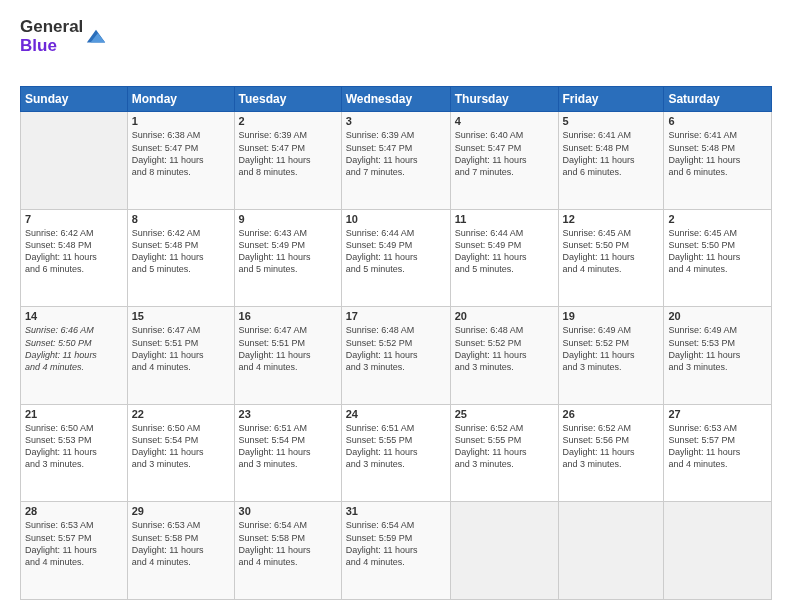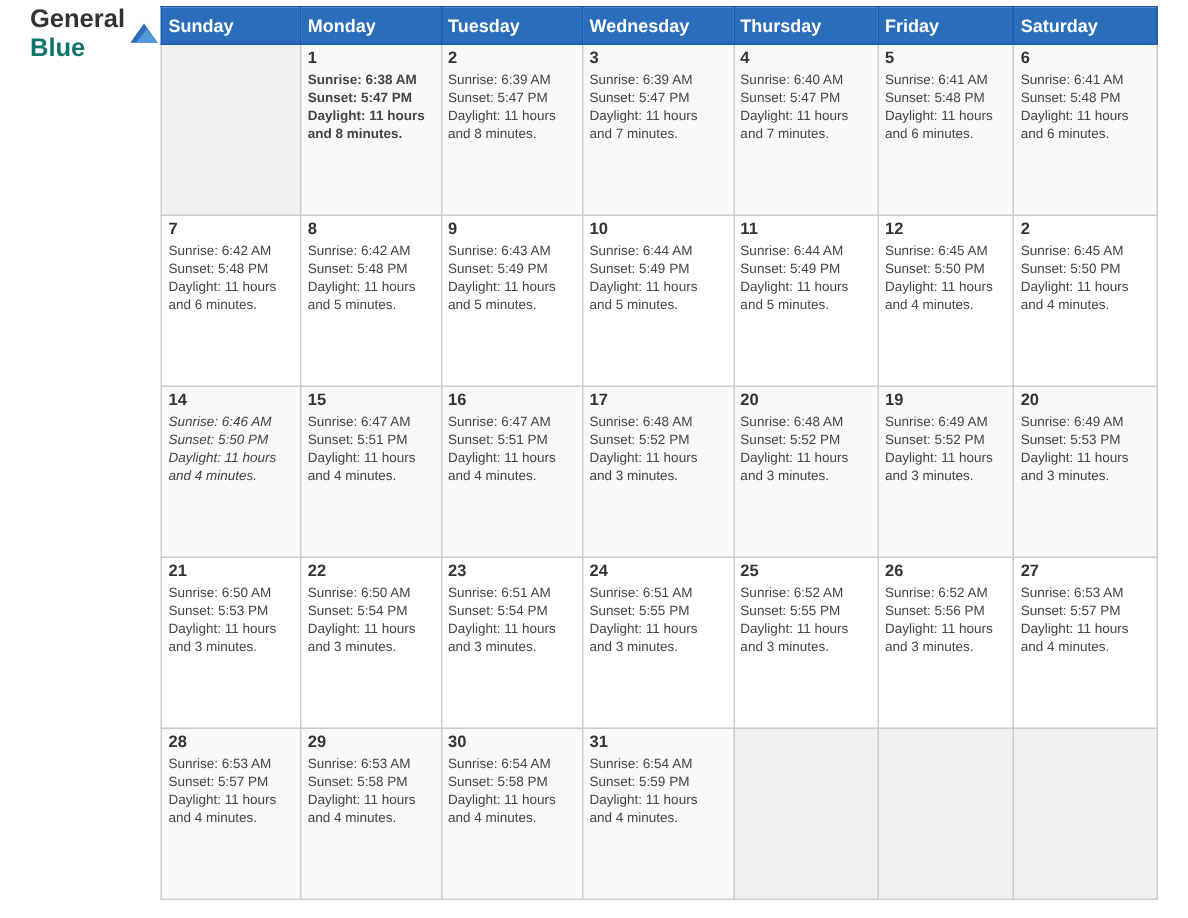--- a/index.html
+++ b/index.html
@@ -6,22 +6,24 @@
     body {
       font-family: Arial, sans-serif;
       background: #fff;
       width: 792px;
       height: 612px;
       overflow: hidden;
     }
     .page {
       width: 792px;
       height: 612px;
-      padding: 4px 20px 12px 20px;
+      padding: 18px 20px 12px 20px;
       display: flex;
+      flex-direction: column;
+      gap: 21px;
     }
     .header {
       display: flex;
       justify-content: space-between;
       align-items: flex-start;
       margin-bottom: 10px;
     }
     .logo {
       display: flex;
       align-items: center;
@@ -32,21 +34,21 @@
       line-height: 1.1;
     }
     .logo-general {
       font-size: 17px;
       font-weight: bold;
       color: #333;
     }
     .logo-blue {
       font-size: 17px;
       font-weight: bold;
-      color: #0f766e;
+      color: #6d28d9;
     }
     .logo-icon {
       width: 22px;
       height: 22px;
       margin-left: 2px;
     }
     .title-section {
       text-align: right;
     }
     .month-title {
@@ -132,21 +134,21 @@
           <th>Thursday</th>
           <th>Friday</th>
           <th>Saturday</th>
         </tr>
     </thead>
     <tbody id="calendar-body">
         <tr>
           <td class="empty-cell"></td>
           <td>
             <span class="day-number">1</span>
-            <div class="day-info" style="white-space: pre-line; font-weight: bold;">Sunrise: 6:38 AM
+            <div class="day-info" style="white-space: pre-line;">Sunrise: 6:38 AM
 Sunset: 5:47 PM
 Daylight: 11 hours
 and 8 minutes.</div>
           </td>
           <td>
             <span class="day-number">2</span>
             <div class="day-info" style="white-space: pre-line;">Sunrise: 6:39 AM
 Sunset: 5:47 PM
 Daylight: 11 hours
 and 8 minutes.</div>

